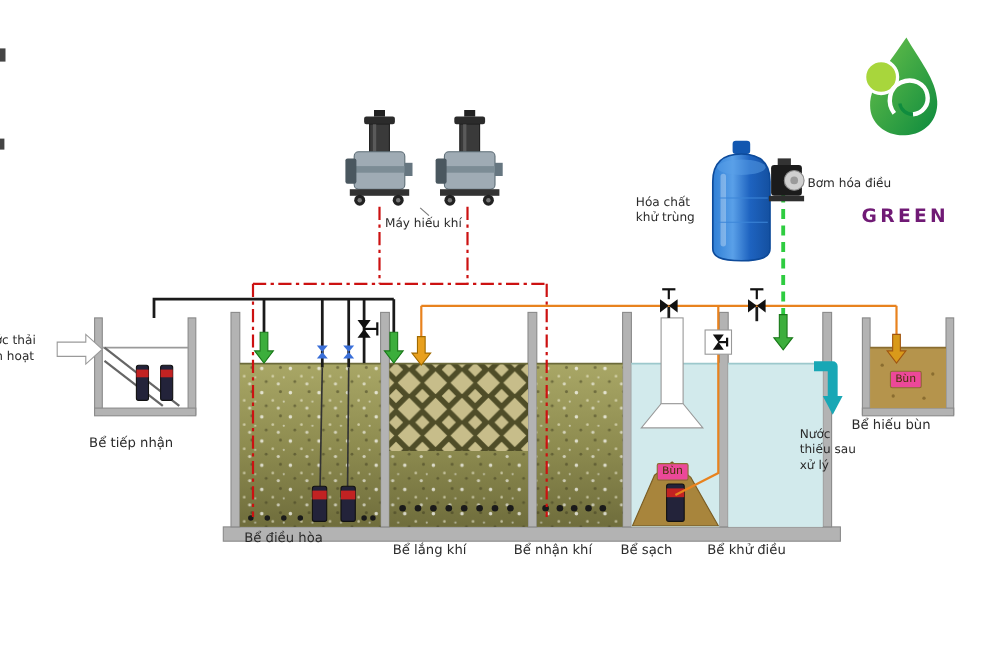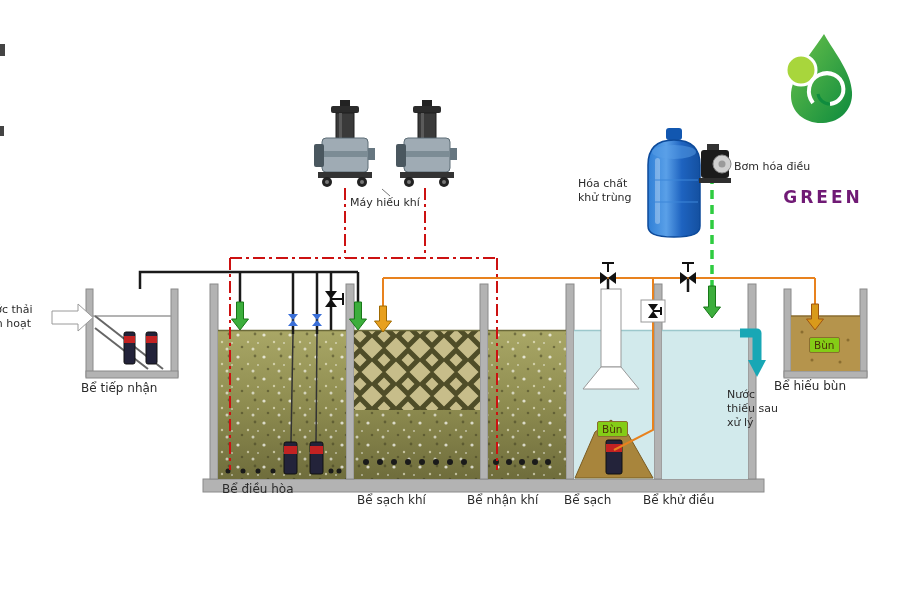--- a/index.html
+++ b/index.html
@@ -2,23 +2,23 @@
 <html><head>
 <meta charset="utf-8">
 <style>
   html,body{margin:0;padding:0;background:#ffffff;}
   .stage{position:relative;width:900px;height:600px;background:#ffffff;overflow:hidden;
          font-family:"DejaVu Sans", sans-serif;}
   .stage svg{position:absolute;left:0;top:0;}
   .lbl{position:absolute;font-size:12px;color:#2b2b2b;
        white-space:pre-line;line-height:1.25;}
   .sm{font-size:11px;}
-  .bun{position:absolute;font-size:10.5px;color:#4a3208;background:#84cc16;
+  .bun{position:absolute;font-size:10.5px;color:#4a3208;background:#ec4899;
        border:1px solid #8a6d30;border-radius:2px;padding:0 4px;line-height:1.35;
-       text-align:left;}
+       text-align:left;font-family:Liberation Mono, monospace;}
   .logo-text{position:absolute;left:775px;top:139px;width:96px;font-size:17px;
        font-weight:bold;letter-spacing:3px;color:#701a75;text-align:center;margin-top:48px;}
 </style>
 </head>
 <body>
 
 <div class="stage">
 
 <svg width="900" height="600" viewBox="0 0 900 600">
   <defs>
@@ -291,23 +291,23 @@
     <path d="M824,34 C808,58 791,76 791,96 C791,113 806,124 823,123 C841,122 853,109 852,92 C851,72 836,55 824,34 Z" fill="url(#gradGreen)"></path>
     <circle cx="801" cy="70" r="15" fill="#a8d63c" stroke="#ffffff" stroke-width="3"></circle>
     <path d="M813,103 C806,94 808,80 819,75 C830,70 841,76 843,86 C845,95 839,103 830,104" fill="none" stroke="#ffffff" stroke-width="4"></path>
     <path d="M830,104 C824,104 819,100 818,94" fill="none" stroke="#0f8c3e" stroke-width="3"></path>
   </g>
 </svg>
 
 <div>
   <div class="lbl sm" style="left:-20px;top:303px;width:62px">Nước thải
 sinh hoạt</div>
-  <div class="lbl" style="left:81px;top:381px;width:100px">Bể tiếp nhận</div>
+  <div class="lbl" style="left:81px;top:395px;width:100px">Bể tiếp nhận</div>
   <div class="lbl" style="left:222px;top:482px;width:120px">Bể điều hòa</div>
-  <div class="lbl" style="left:357px;top:493px;width:120px">Bể sạch khí</div>
+  <div class="lbl" style="left:357px;top:493px;width:120px">Bể lắng khí</div>
   <div class="lbl" style="left:467px;top:493px;width:120px">Bể nhận khí</div>
   <div class="lbl" style="left:564px;top:493px;width:100px">Bể sạch</div>
   <div class="lbl" style="left:643px;top:493px;width:120px">Bể khử điều</div>
   <div class="lbl" style="left:774px;top:379px;width:100px">Bể hiếu bùn</div>
   <div class="lbl sm" style="left:350px;top:196px;width:100px">Máy hiếu khí</div>
   <div class="lbl sm" style="left:578px;top:177px;width:66px">Hóa chất
 khử trùng</div>
   <div class="lbl sm" style="left:734px;top:160px;width:90px;text-align:left">Bơm hóa điều</div>
   <div class="lbl sm" style="left:727px;top:388px;width:70px">Nước
 thiếu sau

